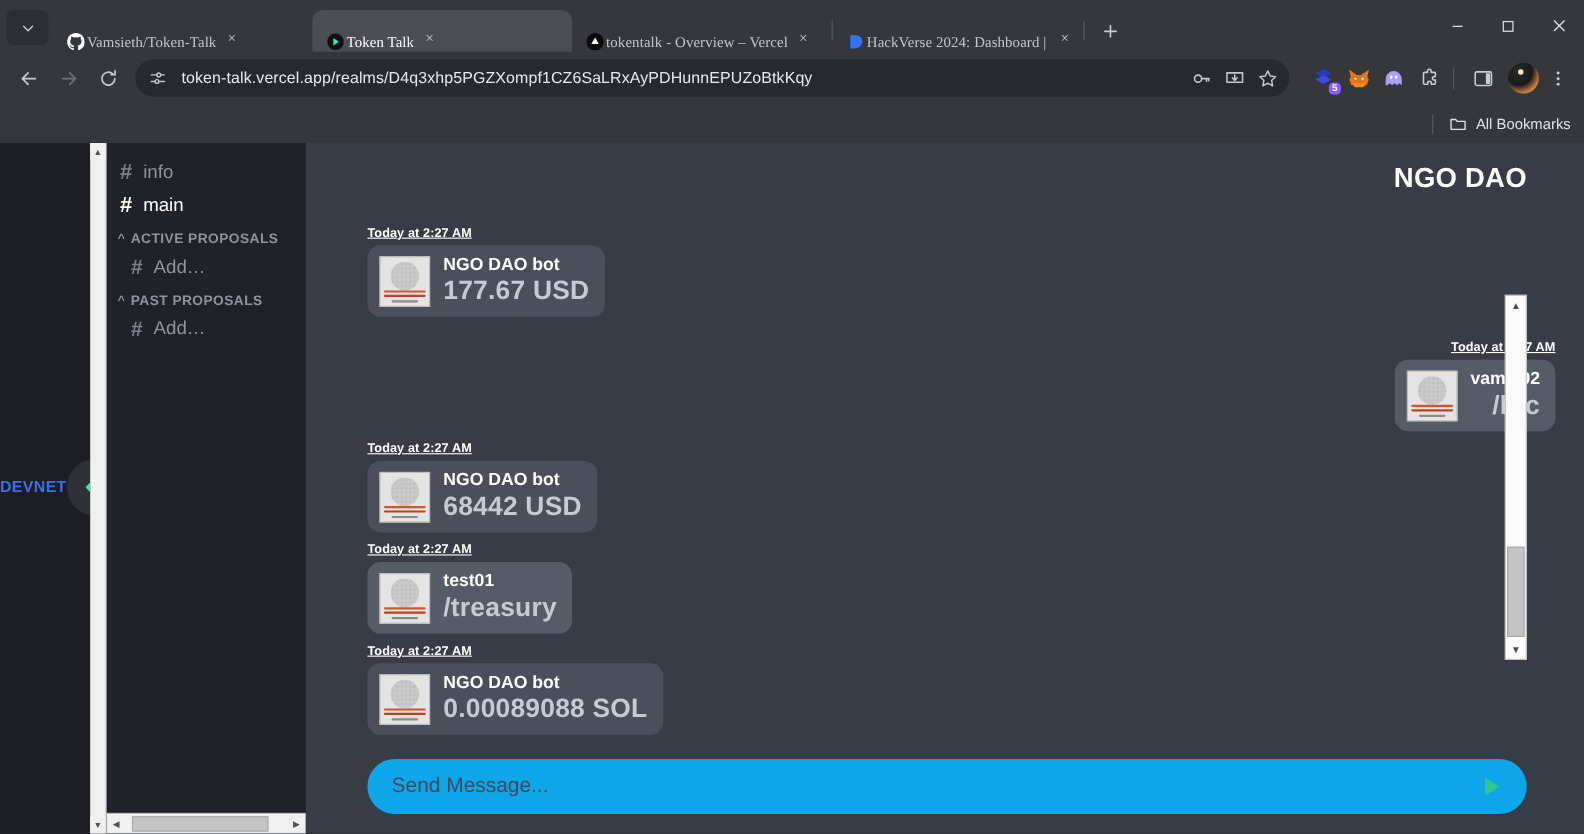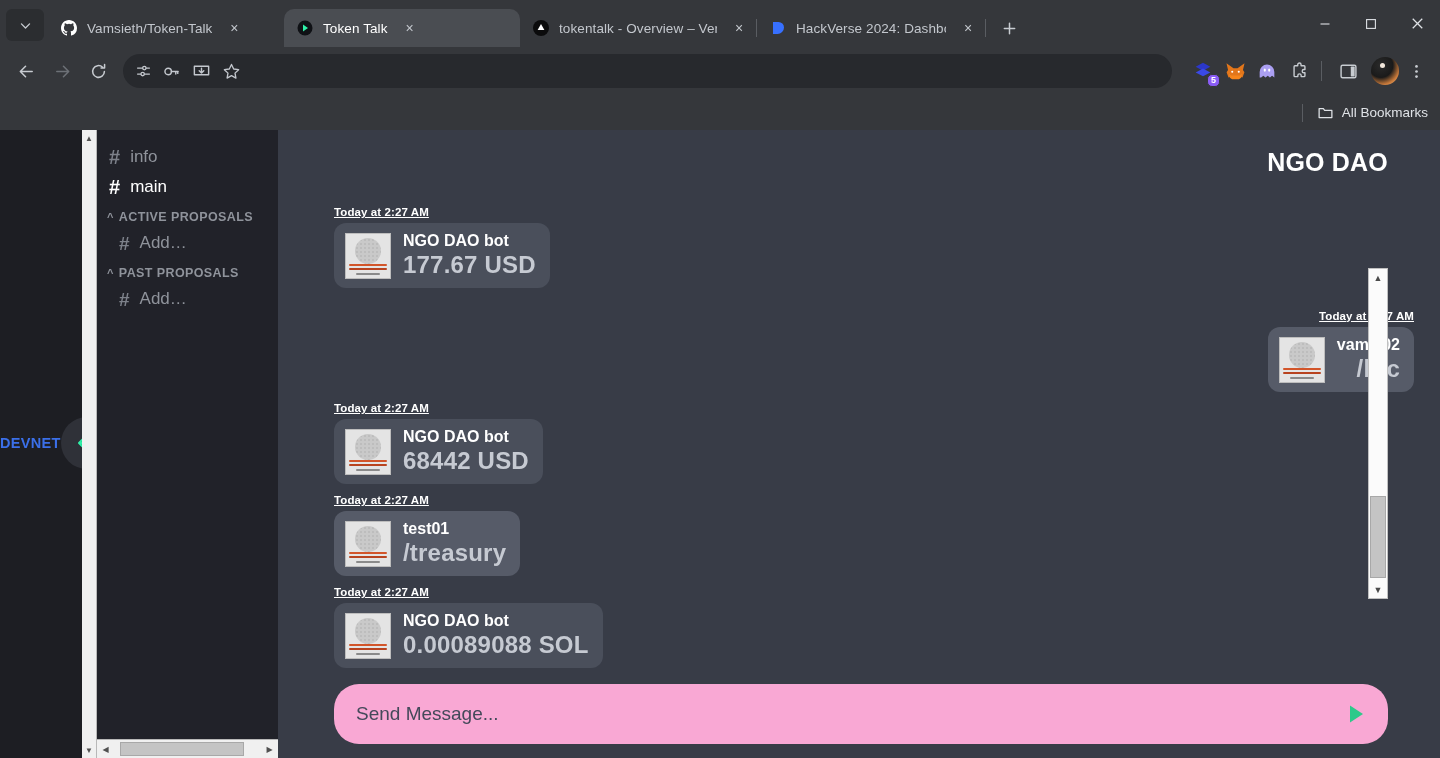--- a/index.html
+++ b/index.html
@@ -18,24 +18,24 @@
     display: flex; align-items: flex-end; padding-left: 2px; flex: 0 0 47px;
     position: relative;
   }
   .tablist-btn {
     width: 38px; height: 32px; margin: 0 4px 6px 4px;
     border-radius: 6px; background: #2b2d30;
     display: flex; align-items: center; justify-content: center;
     color: #c8ccd1; flex: 0 0 auto;
   }
   .tab {
-    height: 38px; display: flex; align-items: center;
+    height: 38px; display: flex; align-items: flex-end;
     padding: 0 6px 0 12px; border-radius: 10px 10px 0 0;
     color: #c3c7cd; font-size: 13px; position: relative;
-    flex: 0 0 auto; gap: 9px;
+    flex: 0 0 auto; gap: 1px; font-family: Liberation Serif, serif;
   }
   .tab .favicon { width: 18px; height: 18px; flex: 0 0 18px; display:flex; align-items:center; justify-content:center;}
   .tab .tab-title {
     white-space: nowrap; overflow: hidden; text-overflow: clip;
     font-size: 13.5px; letter-spacing: .1px;
   }
   .tab .tab-close {
     width: 22px; height: 22px; border-radius: 50%;
     display: flex; align-items: center; justify-content: center;
     color: #c3c7cd; font-size: 14px; flex: 0 0 22px; margin-left: 2px;
@@ -217,21 +217,21 @@
     font-size: 9px; color: #4a4a4a;
   }
   .chat-vscroll .thumb {
     position: absolute; left: 1px; right: 1px; height: 82px; bottom: 20px;
     background: #c4c4c4; border: 1px solid #a8a8a8;
   }
 
   
   .composer { flex: 0 0 73px; display: flex; align-items: center; padding: 0 52px 14px 56px; }
   .composer-box {
-    flex: 1 1 auto; height: 60px; background: #f9a8d4; border-radius: 25px;
+    flex: 1 1 auto; height: 50px; background: #0ea5e9; border-radius: 25px;
     display: flex; align-items: center; padding: 0 18px 0 22px; gap: 10px;
   }
   .composer-input {
     flex: 1 1 auto; border: none; outline: none; background: transparent;
     font-family: "Liberation Sans", sans-serif; font-size: 19px; color: #2b2f3a;
   }
   .composer-input::placeholder { color: #44495a; }
   .send-btn { width: 28px; height: 28px; flex:0 0 28px; display:flex; align-items:center; justify-content:center; }
 </style>
 </head>
@@ -341,20 +341,21 @@
     </div>
 
     <div class="omnibox">
       <div class="omni-icon">
         <svg width="17" height="17" viewBox="0 0 20 20">
           <path d="M3 6h6M13 6h4M3 13h4M11 13h6" stroke="currentColor" stroke-width="1.5" stroke-linecap="round"></path>
           <circle cx="11" cy="6" r="2" fill="none" stroke="currentColor" stroke-width="1.5"></circle>
           <circle cx="9" cy="13" r="2" fill="none" stroke="currentColor" stroke-width="1.5"></circle>
         </svg>
       </div>
+      <div class="omni-url">token-talk.vercel.app/realms/D4q3xhp5PGZXompf1CZ6SaLRxAyPDHunnEPUZoBtkKqy</div>
       <div class="omni-right">
         <div class="omni-icon">
           <svg width="19" height="19" viewBox="0 0 20 20">
             <circle cx="6.5" cy="10" r="3.4" fill="none" stroke="currentColor" stroke-width="1.5"></circle>
             <path d="M9.9 10H17M14.5 10v2.6M16.6 10v2" stroke="currentColor" stroke-width="1.5" stroke-linecap="round"></path>
           </svg>
         </div>
         <div class="omni-icon">
           <svg width="19" height="19" viewBox="0 0 20 20">
             <path d="M2.5 4.5h15v9h-15z" fill="none" stroke="currentColor" stroke-width="1.5" stroke-linejoin="round"></path>

